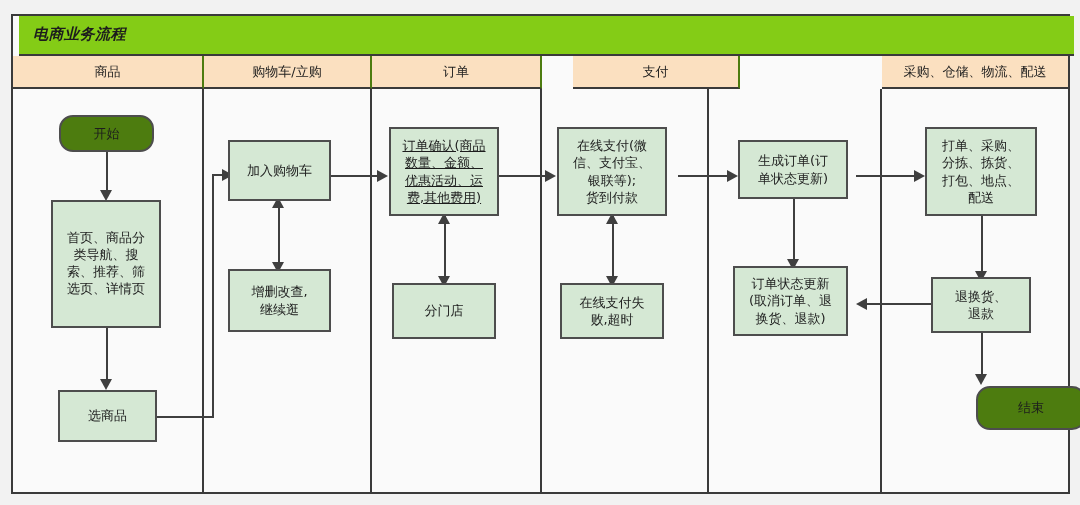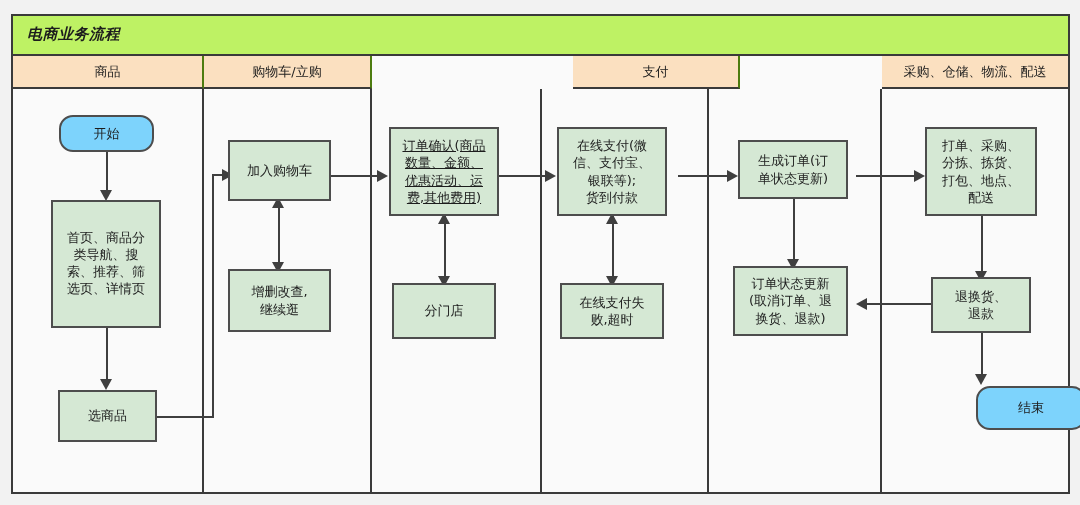--- a/index.html
+++ b/index.html
@@ -5,22 +5,22 @@
   html,body{margin:0;padding:0;background:#f2f2f2;}
   body{font-family:"DejaVu Sans","Liberation Sans",sans-serif;}
   #canvas{
     position:relative;width:1080px;height:505px;background:#f2f2f2;overflow:hidden;
   }
   .pool{
     position:absolute;left:11px;top:14px;width:1059px;height:480px;
     border:2px solid #3a3a3a;background:#fafafa;box-sizing:border-box;
   }
   .pool-title{
-    position:absolute;left:0;top:0;width:100%;height:40px;
-    background:#bef264;border-bottom:2px solid #3a3a3a;box-sizing:border-box;
+    position:absolute;left:6px;top:0;width:100%;height:40px;
+    background:#84cc16;border-bottom:2px solid #3a3a3a;box-sizing:border-box;
   }
   .pool-title span{
     position:absolute;left:14px;top:9px;
     font-style:italic;font-weight:bold;font-size:15px;color:#1d1d1d;
     letter-spacing:.5px;
   }
   .lane-head{
     position:absolute;top:40px;height:33px;
     background:#fbe0c0;border-right:2px solid #4d7c0f;border-bottom:2px solid #3a3a3a;
     box-sizing:border-box;display:flex;align-items:center;justify-content:center;
@@ -34,21 +34,21 @@
   .lane-body.last{border-right:none;}
 
   .node{
     position:absolute;box-sizing:border-box;
     border:2px solid #4d4d4d;background:#d5e8d4;
     display:flex;align-items:center;justify-content:center;text-align:center;
     font-size:13px;line-height:1.32;color:#1d1d1d;padding:2px 4px;
     white-space:pre-line;z-index:4;
   }
   .node.term{
-    background:#7dd3fc;border-radius:14px;border:2px solid #4d4d4d;
+    background:#4d7c0f;border-radius:14px;border:2px solid #4d4d4d;
   }
   .edge{position:absolute;background:#3f3f3f;z-index:2;}
   .edge.h{height:2px;}
   .edge.v{width:2px;}
   .arrow{position:absolute;width:0;height:0;z-index:3;}
   .arrow.down{border-left:6px solid transparent;border-right:6px solid transparent;border-top:11px solid #3f3f3f;}
   .arrow.up{border-left:6px solid transparent;border-right:6px solid transparent;border-bottom:11px solid #3f3f3f;}
   .arrow.right{border-top:6px solid transparent;border-bottom:6px solid transparent;border-left:11px solid #3f3f3f;}
   .arrow.left{border-top:6px solid transparent;border-bottom:6px solid transparent;border-right:11px solid #3f3f3f;}
 </style>
@@ -58,20 +58,21 @@
 <div id="canvas">
 
   <div class="pool">
 
     <div class="pool-title">
       <span>电商业务流程</span>
     </div>
 
     <div class="lane-head" style="left:0;width:191px;">商品</div>
     <div class="lane-head" style="left:191px;width:168px;">购物车/立购</div>
+    <div class="lane-head" style="left:359px;width:170px;">订单</div>
     <div class="lane-head" style="left:560px;width:167px;">支付</div>
     <div class="lane-head last" style="left:869px;width:186px;">采购、仓储、物流、配送</div>
 
     <div class="lane-body" style="left:0;width:191px;"></div>
     <div class="lane-body" style="left:191px;width:168px;"></div>
     <div class="lane-body" style="left:359px;width:170px;"></div>
     <div class="lane-body" style="left:529px;width:167px;"></div>
     <div class="lane-body" style="left:696px;width:173px;"></div>
     <div class="lane-body last" style="left:869px;width:186px;"></div>
 

